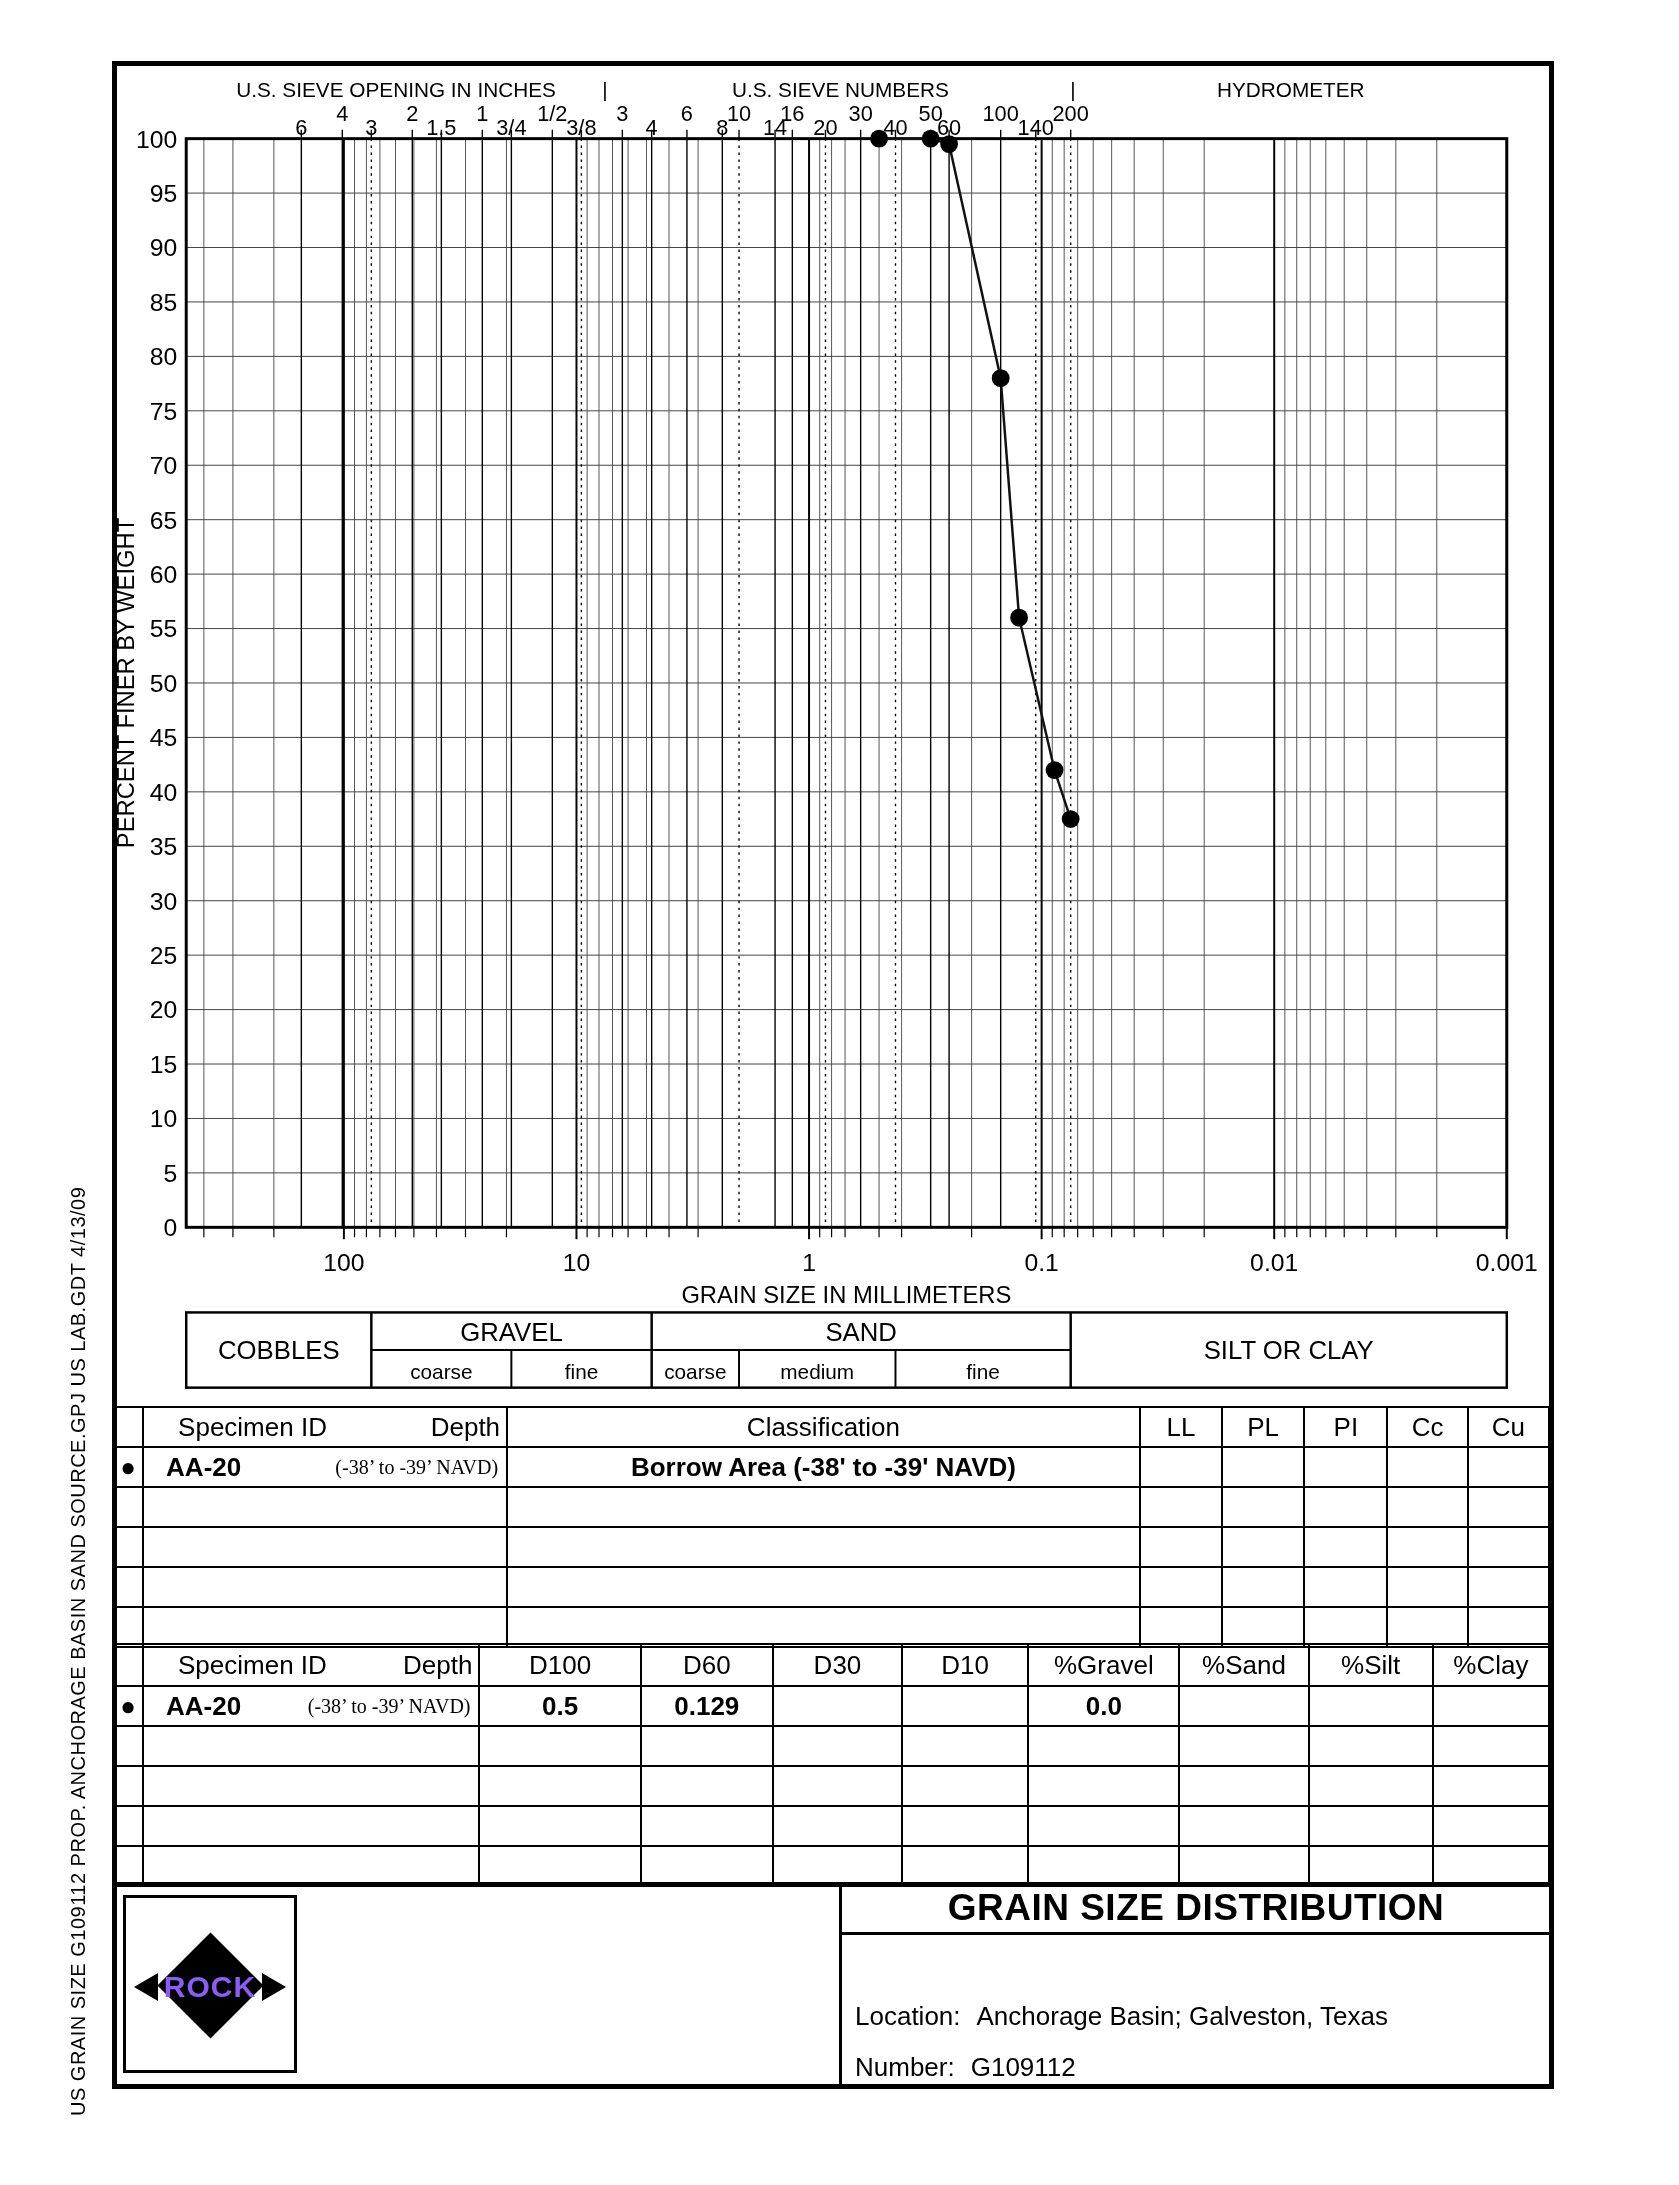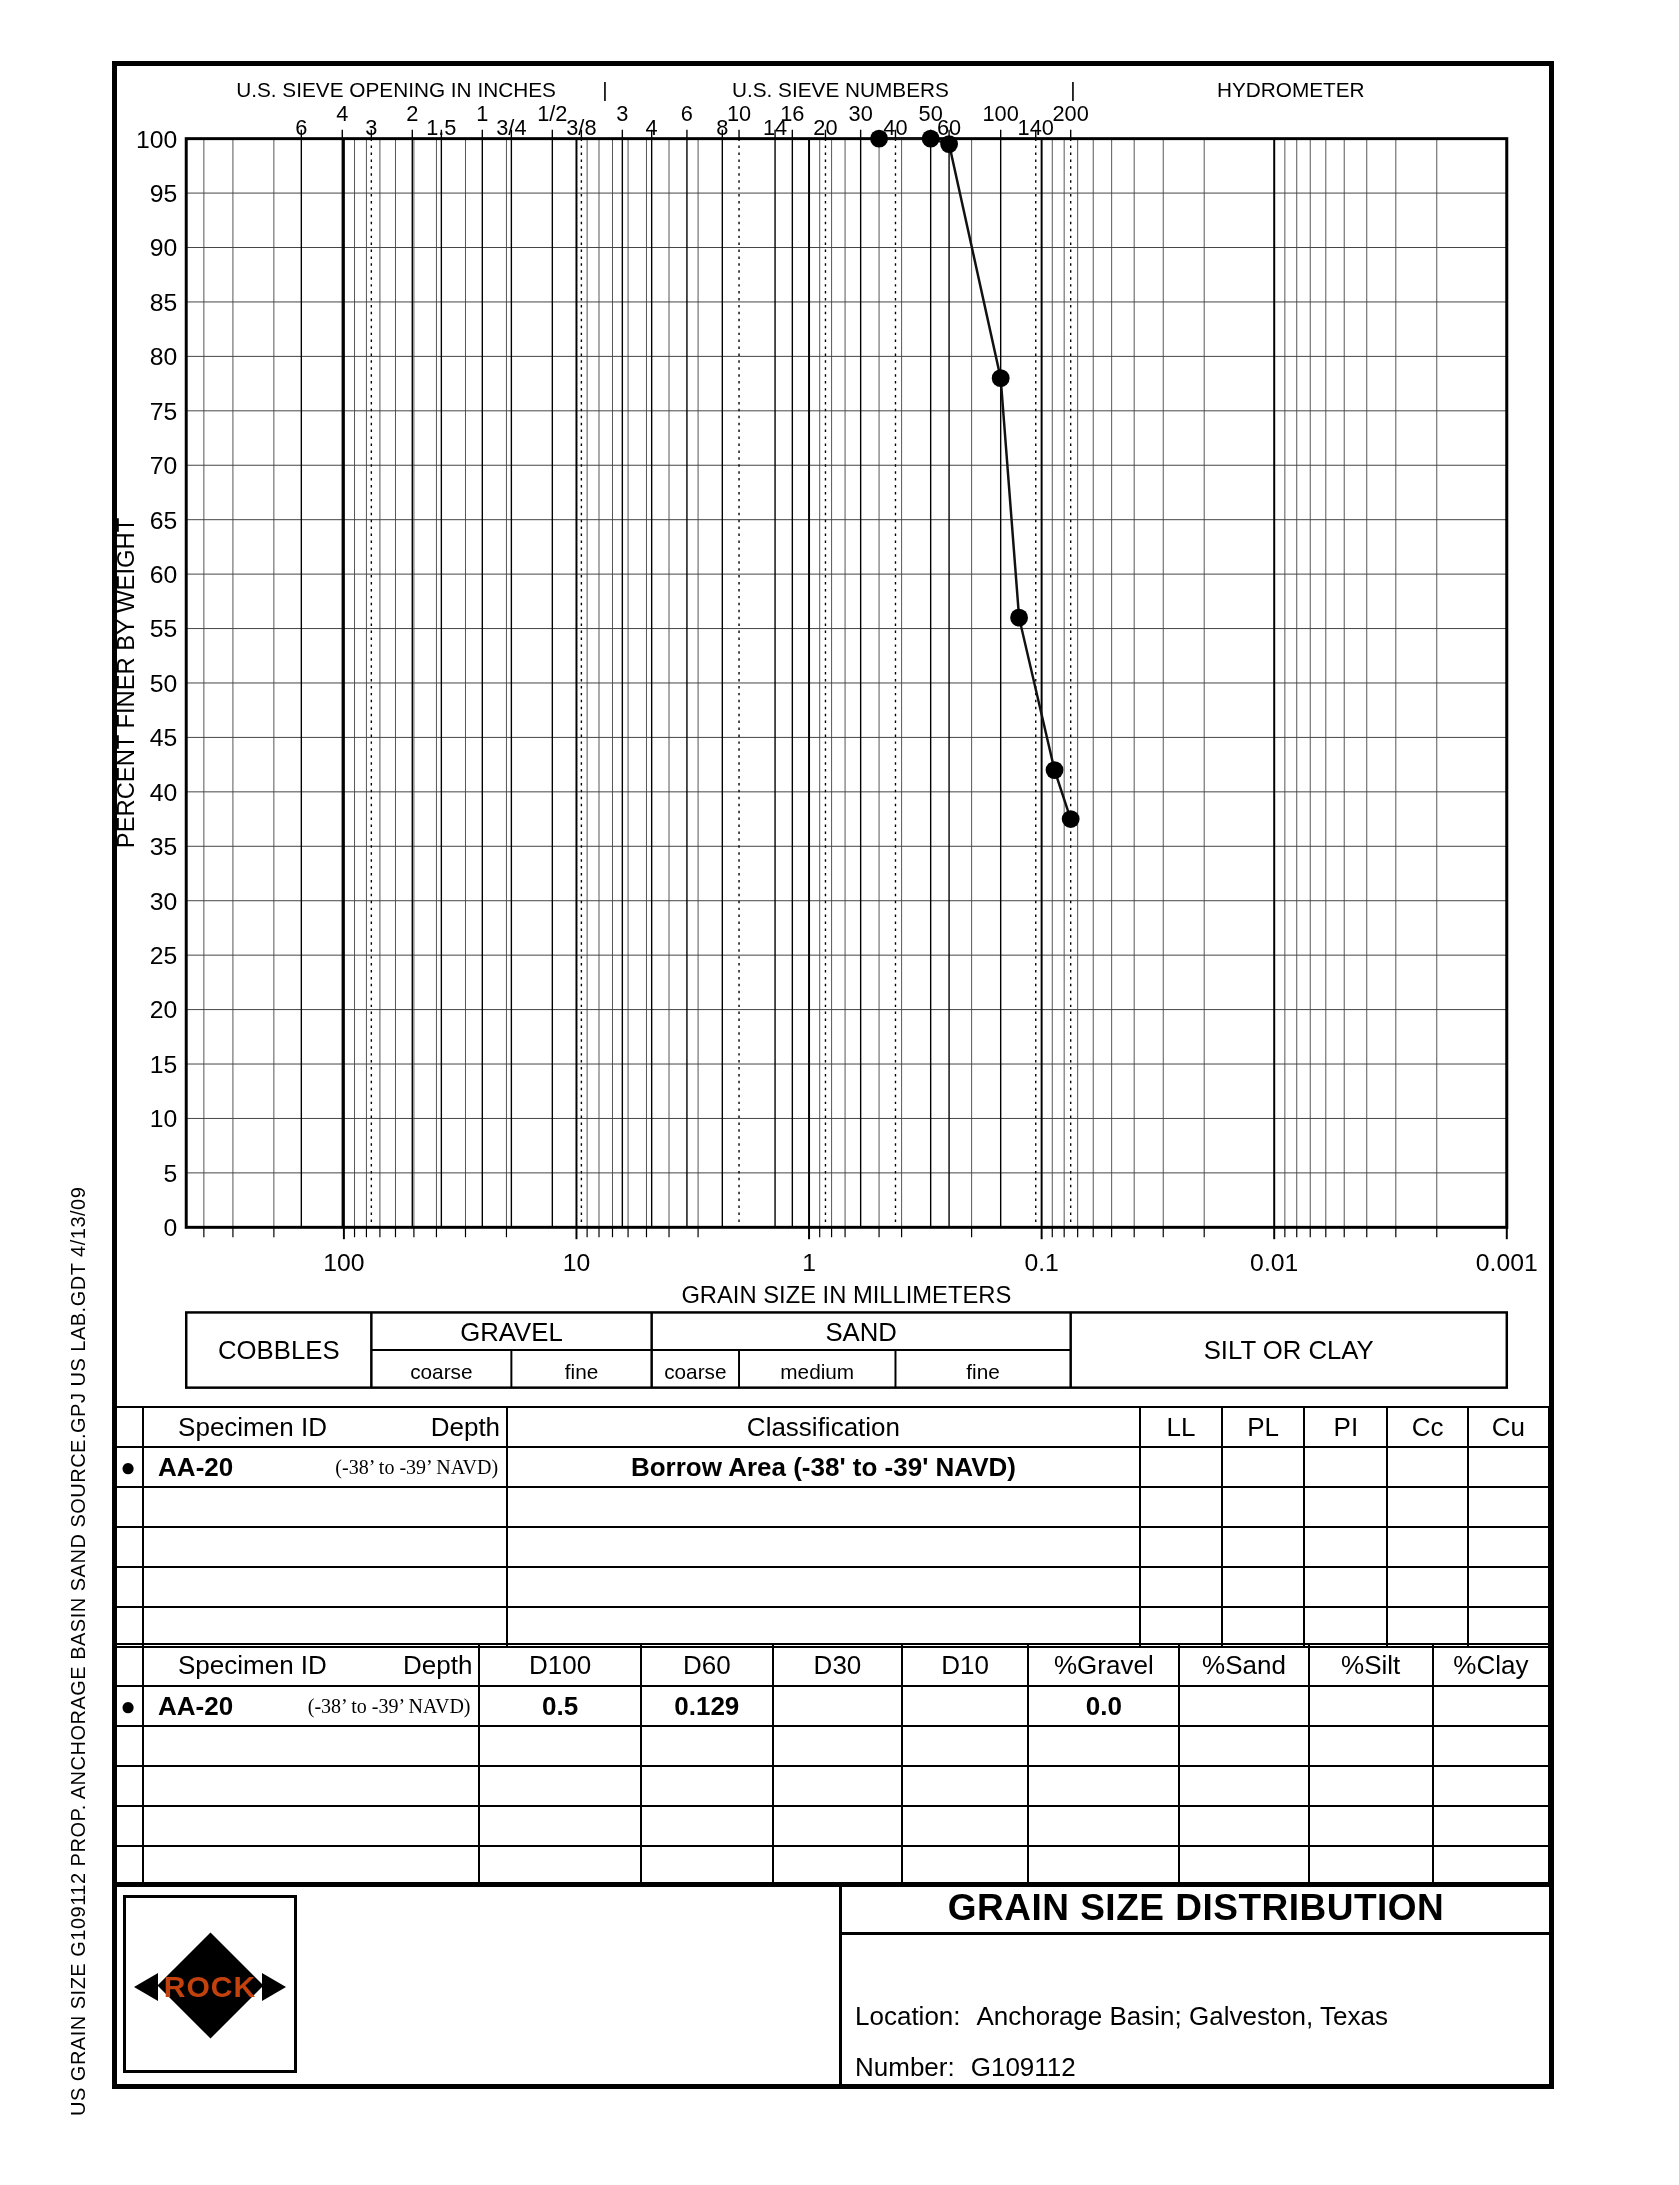--- a/index.html
+++ b/index.html
@@ -9,40 +9,40 @@
          border:5px solid #000;box-sizing:border-box;}
   .side-text{position:absolute;left:67px;top:1259px;width:34px;height:857px;
          writing-mode:vertical-rl;transform:rotate(180deg);white-space:nowrap;
          font-size:20px;letter-spacing:0.5px;}
   
   .tmount{position:absolute;left:112px;width:1438px;}
   .tmount table{border-collapse:collapse;table-layout:fixed;width:100%;border:1px solid #4d7c0f;}
   .tmount td{border:2px solid #000;padding:0;font-size:26px;text-align:center;
              vertical-align:middle;overflow:hidden;white-space:nowrap;}
   .specflex{display:flex;align-items:center;justify-content:space-between;padding:0 6px 0 34px;}
-  .specflex.v{padding:0 8px 0 14px;}
+  .specflex.v{padding:0 8px 0 22px;}
   .v-spec{font-weight:bold;}
   .v-depth{font-family:"Liberation Serif",serif;font-size:20px;}
   .v-col{font-weight:bold;}
   .bullet-cell{font-size:21px;}
   
   .footer-top{position:absolute;left:112px;top:1882px;width:1442px;height:4px;background:#000;}
   .footer-divider{position:absolute;left:839px;top:1884px;width:3px;height:203px;background:#000;}
   .logo-box{position:absolute;left:123px;top:1895px;width:174px;height:178px;
             border:3px solid #000;box-sizing:border-box;background:#fff;}
   .logo-diamond{position:absolute;left:47px;top:50px;width:75px;height:75px;background:#000;
             transform:rotate(45deg);}
   .logo-tri-l{position:absolute;left:8px;top:75px;width:0;height:0;
             border-top:14px solid transparent;border-bottom:14px solid transparent;
             border-right:24px solid #000;}
   .logo-tri-r{position:absolute;right:8px;top:75px;width:0;height:0;
             border-top:14px solid transparent;border-bottom:14px solid transparent;
             border-left:24px solid #000;}
   .logo-word{position:absolute;left:0;top:72px;width:100%;text-align:center;z-index:2;
-            color:#c2410c;font-weight:800;font-size:30px;letter-spacing:1px;}
+            color:#8b5cf6;font-weight:800;font-size:30px;letter-spacing:1px;}
   .address{position:absolute;left:309px;top:1925px;font-size:22px;line-height:25px;}
   .report-title{position:absolute;left:842px;top:1884px;width:708px;height:51px;
             border-bottom:3px solid #000;box-sizing:border-box;display:flex;
             align-items:center;justify-content:center;font-size:37px;font-weight:bold;
             letter-spacing:0.5px;}
   .finfo{position:absolute;left:855px;width:693px;height:40px;font-size:26px;
             display:flex;align-items:center;}
   .finfo .lbl{margin-right:16px;}
   svg text{fill:#000;}
 </style>

